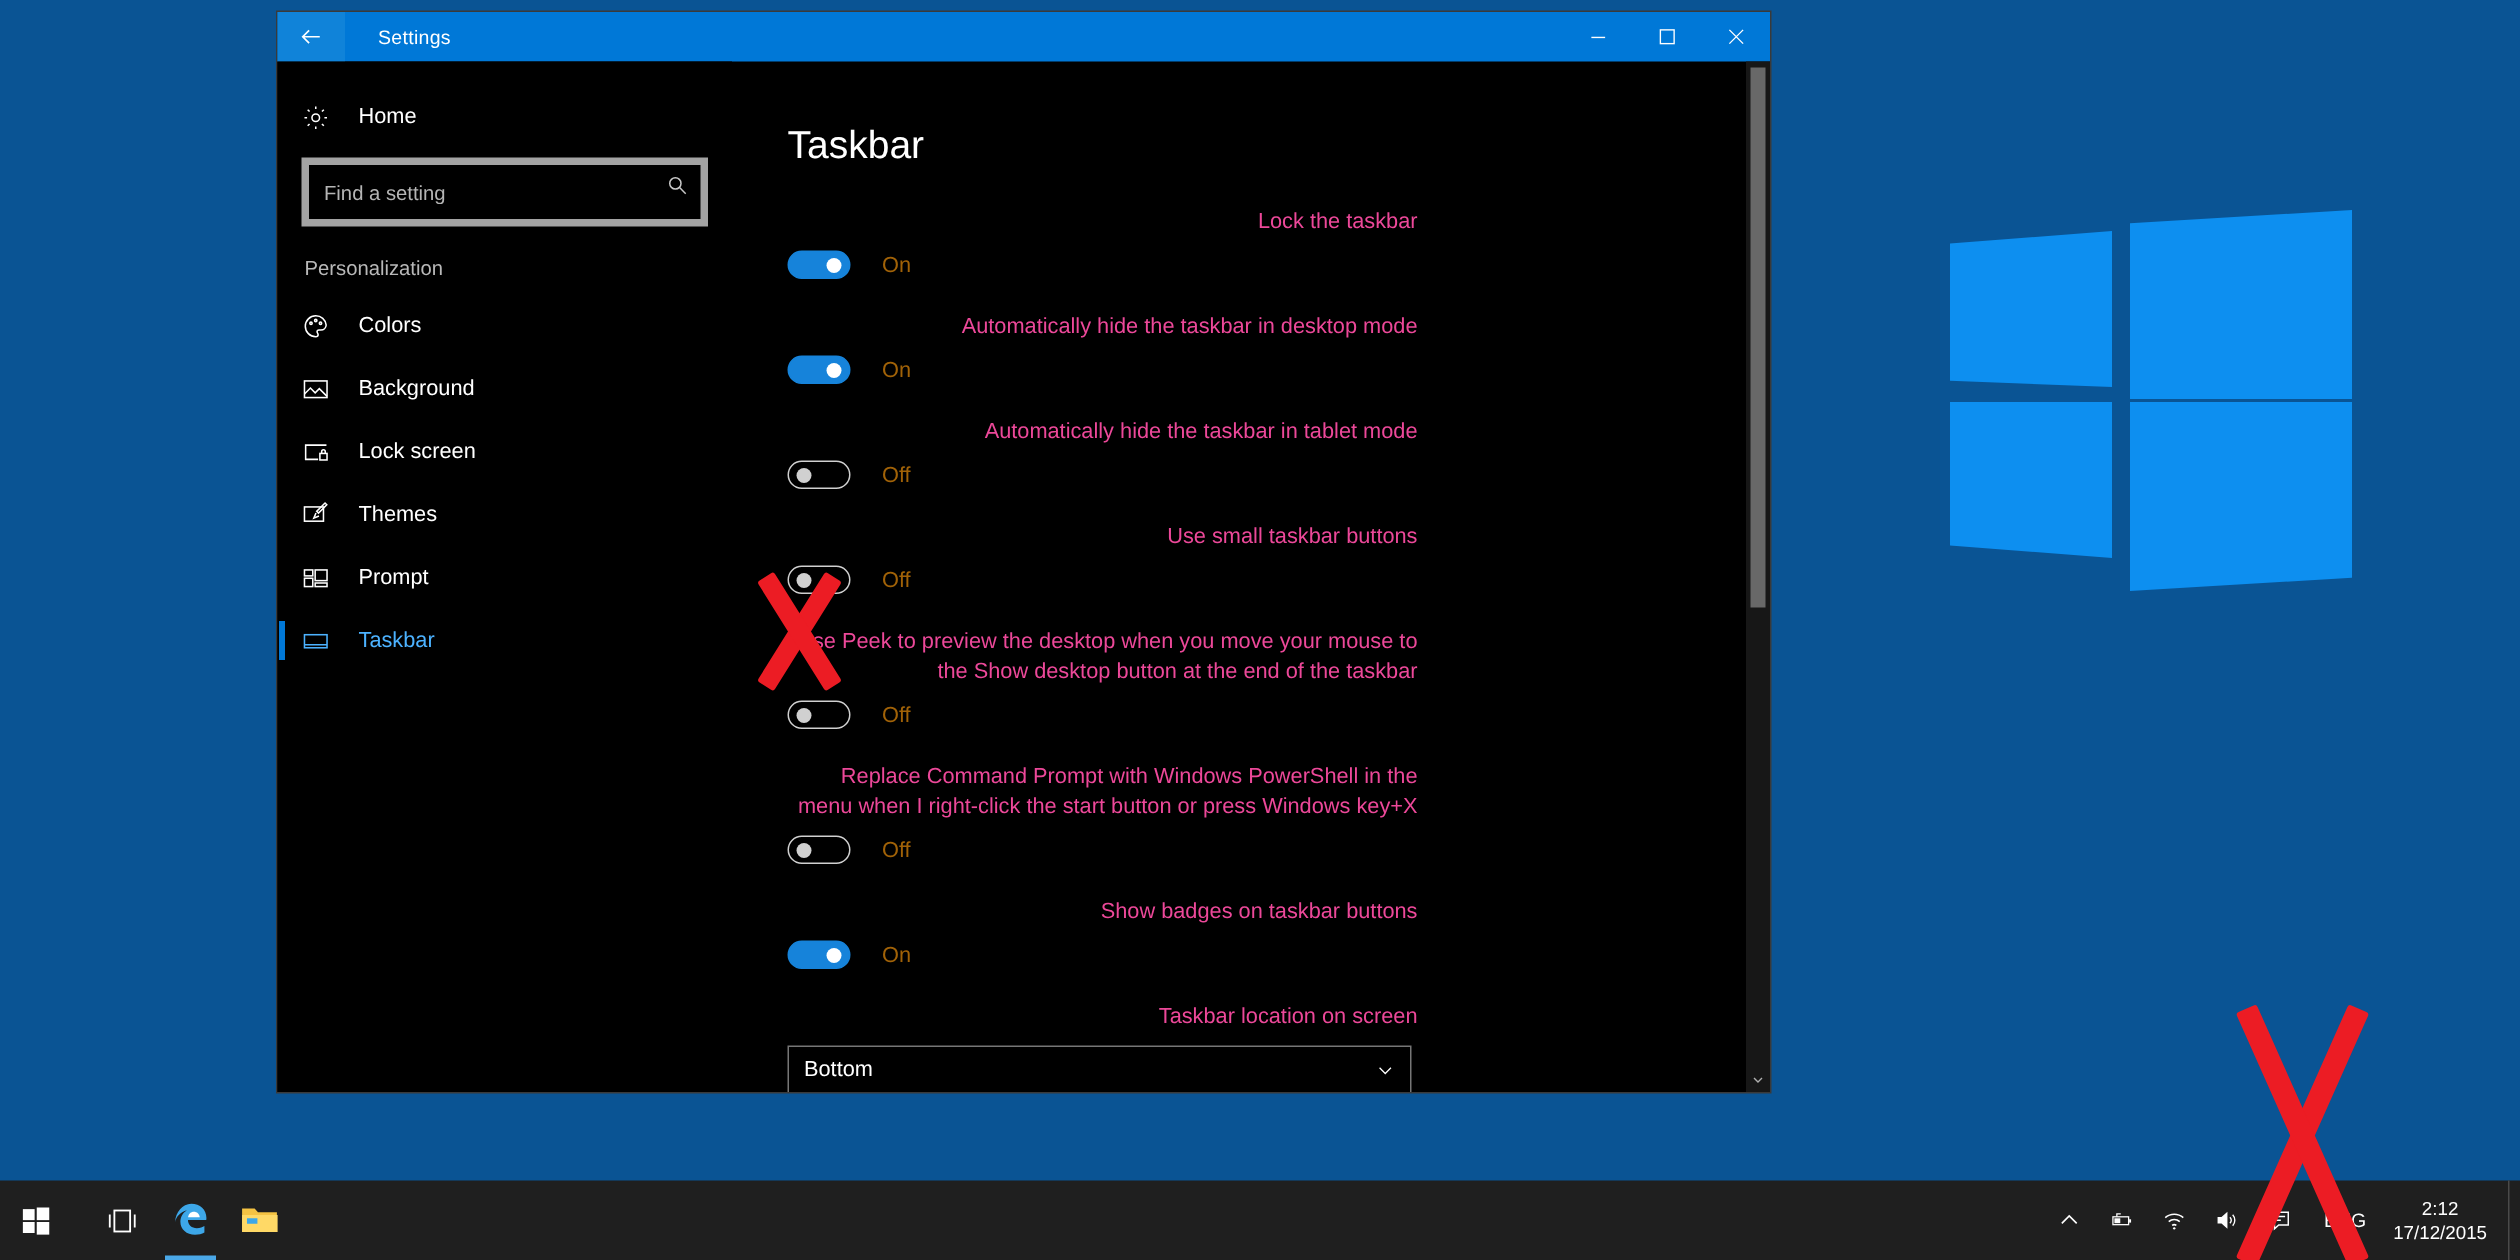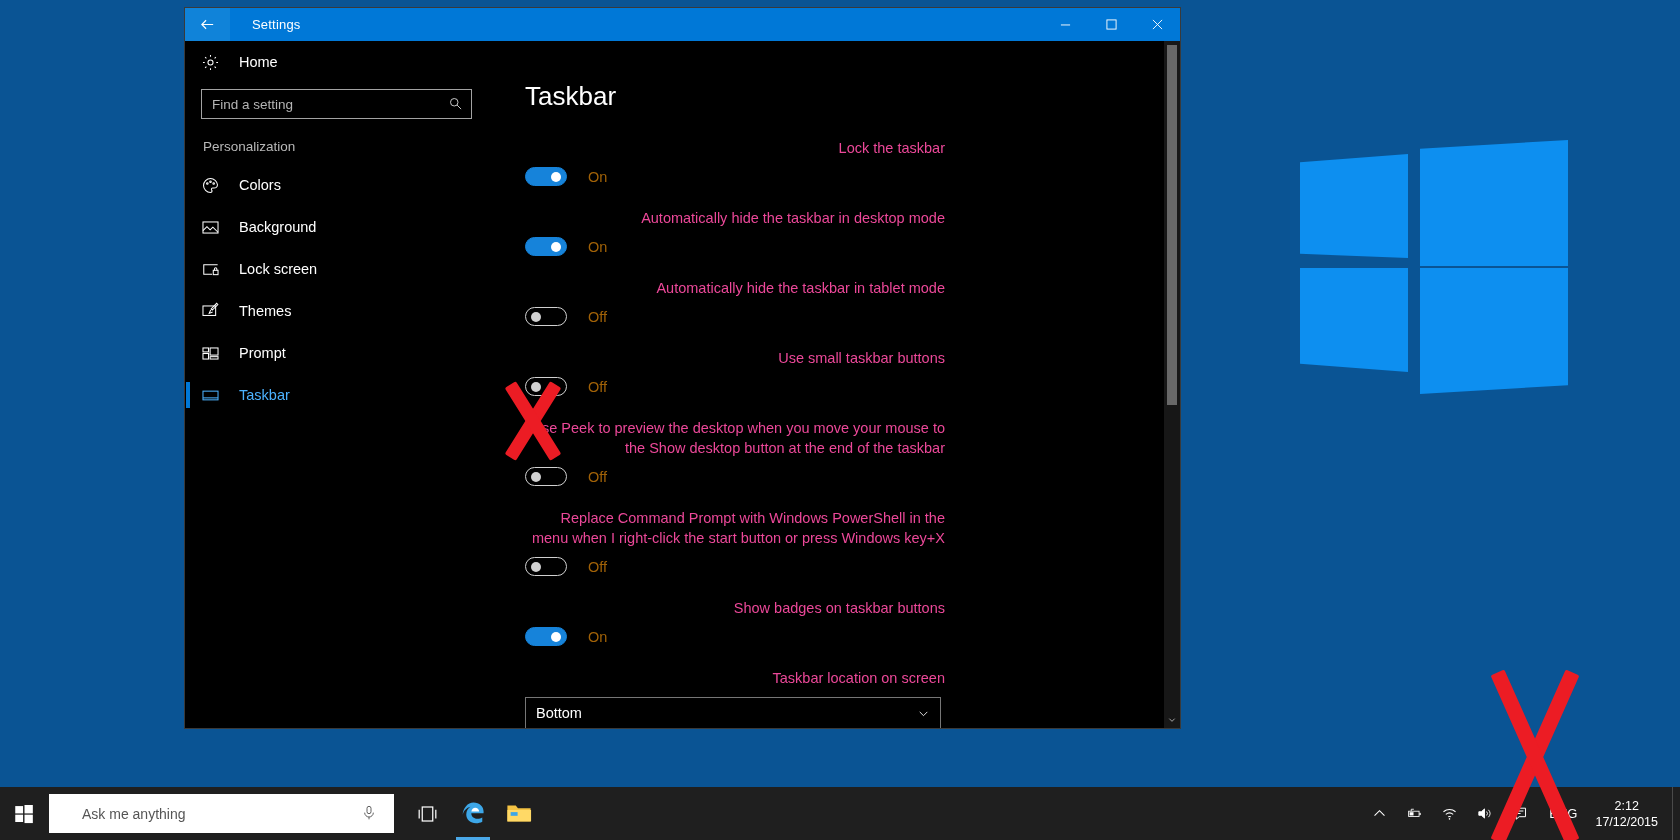--- a/index.html
+++ b/index.html
@@ -65,20 +65,21 @@
   }
   .wc-btn svg { width: 11px; height: 11px; }
 
   
   #window-body { display: flex; height: 687px; position: relative; }
 
   
   #sidebar {
     width: 303px;
     background: #000000;
+    padding-top: 16px;
     flex-shrink: 0;
   }
   .nav-row {
     display: flex; align-items: center;
     height: 42px;
     padding-left: 16px;
     position: relative;
     color: #ffffff;
   }
   .nav-row .nav-ico {
@@ -90,22 +91,22 @@
   .nav-row.selected .nav-lbl { color: #4cb2ff; }
   .nav-row.selected::before {
     content: ""; position: absolute;
     left: 1px; top: 8px; width: 4px; height: 26px;
     background: #0078d7;
   }
 
   #search-wrap { padding: 6px 16px 0 16px; }
   #search-box {
     position: relative;
-    height: 30px;
-    border: 1px solid #a3a3a3;
+    height: 46px;
+    border: 5px solid #a3a3a3;
     background: #000;
     display: flex; align-items: center;
   }
   #search-input {
     background: transparent; border: none; outline: none;
     color: #cfcfcf; font-size: 13.5px;
     font-family: "Liberation Sans", sans-serif;
     padding-left: 10px; width: 100%;
   }
   #search-input::placeholder { color: #b5b5b5; }
@@ -511,29 +512,20 @@
   <div id="taskbar">
     <div id="start-button">
       <svg viewBox="0 0 24 24">
         <rect x="1.5" y="2.5" width="9.4" height="8.8" fill="#ffffff"></rect>
         <rect x="12.6" y="1.2" width="10" height="10.1" fill="#ffffff"></rect>
         <rect x="1.5" y="12.8" width="9.4" height="8.8" fill="#ffffff"></rect>
         <rect x="12.6" y="12.8" width="10" height="10.1" fill="#ffffff"></rect>
       </svg>
     </div>
 
-    <div id="taskbar-search">
-      <span id="taskbar-search-text">Ask me anything</span>
-      <span id="mic-icon">
-        <svg viewBox="0 0 24 24" fill="none" stroke="#555555" stroke-width="1.4">
-          <rect x="9" y="2" width="6" height="11" rx="3"></rect>
-          <path d="M5.5 11.5a6.5 6.5 0 0 0 13 0M12 18v3.5"></path>
-        </svg>
-      </span>
-    </div>
 
     <div class="tb-icon" id="taskview-icon">
       <svg viewBox="0 0 24 20" fill="none" stroke="#ffffff" stroke-width="1.4">
         <rect x="6" y="2" width="12" height="16"></rect>
         <path d="M2.5 5v10M21.5 5v10"></path>
       </svg>
     </div>
 
     <div class="tb-icon" id="edge-icon">
       <svg viewBox="0 0 32 32">

